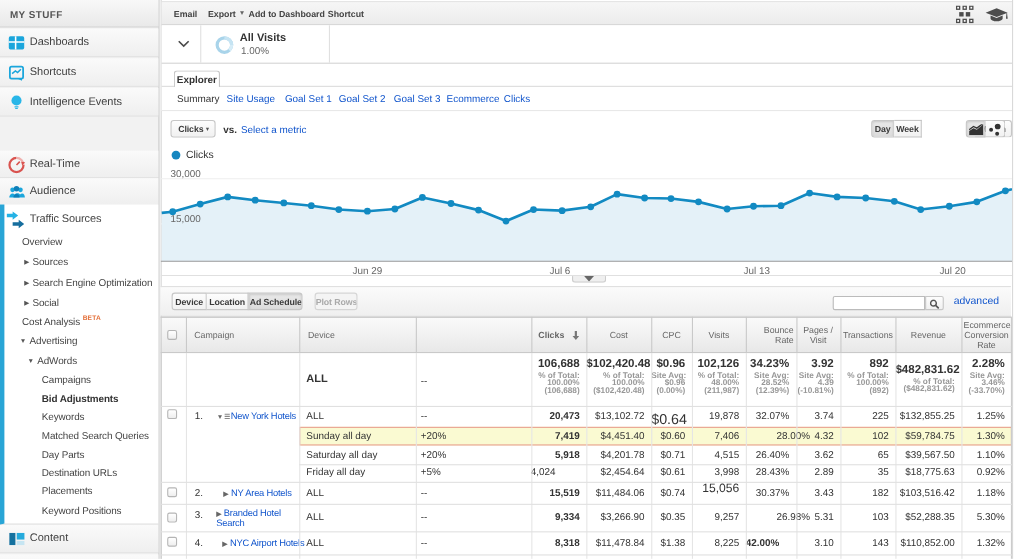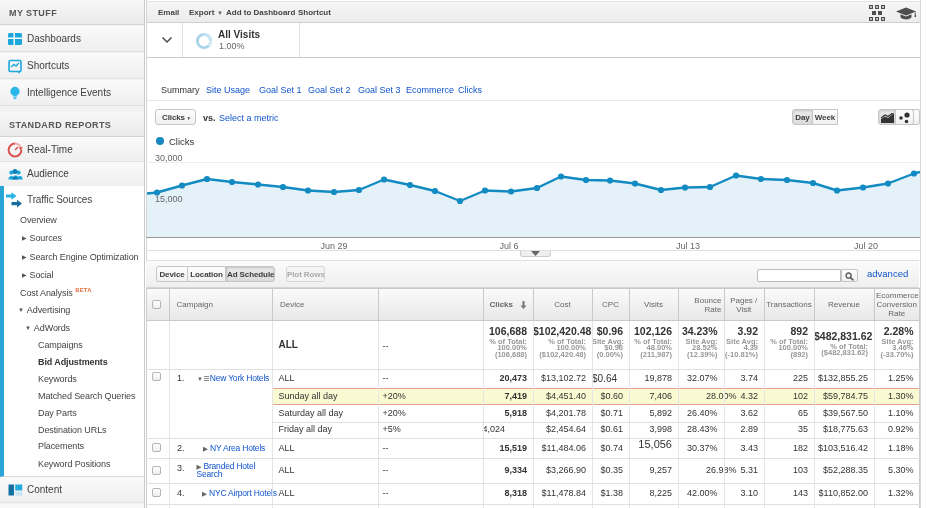--- a/index.html
+++ b/index.html
@@ -71,21 +71,20 @@
       </svg>
     <span class="lb">Shortcuts</span>
     </div>
   <div class="sb-item" style="top:80px;">
     <svg class="ic" viewBox="0 0 16 16">
         <circle cx="8" cy="6.4" r="4.6" fill="#29b6e8"></circle>
         <path d="M6.2 11.5h3.6v1.2H6.2z M6.8 13.2h2.4v1h-2.4z" fill="#29b6e8"></path>
       </svg>
     <span class="lb">Intelligence Events</span>
     </div>
-  <div class="sb-head" style="top:112px;">STANDARD REPORTS</div>
   <div class="sb-item" style="top:137px; height:25px; line-height:25px;">
     <svg class="ic" viewBox="0 0 16 16">
         <path d="M8 1.6 A6.4 6.4 0 1 0 14.4 8" fill="none" stroke="#d9534f" stroke-width="2"></path>
         <path d="M14.4 8 A6.4 6.4 0 0 0 8 1.6" fill="none" stroke="#f0b0ae" stroke-width="2"></path>
         <path d="M8 8 L11 5" stroke="#d9534f" stroke-width="1.5"></path>
         <path d="M15.8 5.5 l-2.6 3 -1-3.4z" fill="#d9534f"></path>
       </svg>
     <span class="lb">Real-Time</span>
     </div>
   <div class="sb-item" style="top:162px; height:24px; line-height:24px; border-bottom:none;">
@@ -169,20 +168,24 @@
         <path d="M1.5 1.5 L6 6 L10.5 1.5" stroke="#4a4a4a" stroke-width="1.5" fill="none"></path>
       </svg>
     <svg class="abs" style="left:48px; top:9px; width:18px; height:18px;" viewBox="0 0 18 18">
         <circle cx="9" cy="9" r="6.6" fill="none" stroke="#a9d4ea" stroke-width="2.9"></circle>
         <path d="M9 2.4 A6.6 6.6 0 0 1 15.6 9" fill="none" stroke="#c6e4f3" stroke-width="2.9"></path>
         <path d="M13.6 13.7 A6.6 6.6 0 0 0 15.6 9" fill="none" stroke="#d6ecf7" stroke-width="2.9"></path>
       </svg>
     <div class="abs" style="left:71px; top:6px; font-size:10px; font-weight:bold; color:#333;">All Visits</div>
     <div class="abs" style="left:72px; top:18px; font-size:9px; color:#666;">1.00%</div>
   </div>
+  <div id="tabrow">
+      <div class="line"></div>
+      <div id="exptab">Explorer</div>
+    </div>
   <div id="navrow">
     <span style="left:14px; color:#333;">Summary</span>
     <a style="left:59px;">Site Usage</a>
     <a style="left:112px;">Goal Set 1</a>
     <a style="left:161px;">Goal Set 2</a>
     <a style="left:211px;">Goal Set 3</a>
     <a style="left:259px;">Ecommerce</a>
     <a style="left:311px;">Clicks</a>
   </div>
   <div class="btn abs" style="left:8px; top:109px; width:41px; height:16px; border-radius:3px; line-height:15px; text-align:left; padding-left:6px;">Clicks <span style="position:absolute; right:4px; top:1px; font-size:5px; color:#555;">▼</span></div>
@@ -348,21 +351,21 @@
     </div>
 <div class="abs" style="left:728px; top:65px; width:39.5px; text-align:right;">
       <div style="font-size:10.5px; font-weight:bold; color:#333;">2.28%</div>
       <div class="st">Site Avg:<br>3.46%<br>(-33.70%)</div>
     </div>
 <div class="abs" style="left:126px; top:127.5px; width:647.5px; height:17px; background:#fafad2; border:1px solid #e8a090;"></div>
 <div class="abs" style="left:132.5px; top:112.75px; font-size:9px; color:#333;">ALL</div>
 <div class="abs" style="left:236.5px; top:112.75px; font-size:9px; color:#333;">--</div>
 <div class="abs" style="left:336.5px; top:112.75px; width:44.5px; text-align:right; font-size:9px; font-weight:bold; color:#333;">20,473</div>
 <div class="abs" style="left:387px; top:112.75px; width:53px; text-align:right; font-size:9px; font-weight:normal; color:#333;">$13,102.72</div>
-<div class="abs" style="left:446px; top:112.75px; width:31px; text-align:left; font-size:10px; font-weight:normal; color:#333;">$0.64</div>
+<div class="abs" style="left:446px; top:112.75px; width:31px; text-align:left; font-size:13px; font-weight:normal; color:#333;">$0.64</div>
 <div class="abs" style="left:483px; top:112.75px; width:43px; text-align:right; font-size:9px; font-weight:normal; color:#333;">19,878</div>
 <div class="abs" style="left:532px; top:112.75px; width:39.5px; text-align:right; font-size:9px; font-weight:normal; color:#333;">32.07%</div>
 <div class="abs" style="left:577.5px; top:112.75px; width:34.5px; text-align:right; font-size:9px; font-weight:normal; color:#333;">3.74</div>
 <div class="abs" style="left:618px; top:112.75px; width:44px; text-align:right; font-size:9px; font-weight:normal; color:#333;">225</div>
 <div class="abs" style="left:668px; top:112.75px; width:54px; text-align:right; font-size:9px; font-weight:normal; color:#333;">$132,855.25</div>
 <div class="abs" style="left:728px; top:112.75px; width:39.5px; text-align:right; font-size:9px; font-weight:normal; color:#333;">1.25%</div>
 <div class="abs" style="left:132.5px; top:130.5px; font-size:9px; color:#333;">Sunday all day</div>
 <div class="abs" style="left:236.5px; top:130.5px; font-size:9px; color:#333;">+20%</div>
 <div class="abs" style="left:336.5px; top:130.5px; width:44.5px; text-align:right; font-size:9px; font-weight:bold; color:#333;">7,419</div>
 <div class="abs" style="left:387px; top:130.5px; width:53px; text-align:right; font-size:9px; font-weight:normal; color:#333;">$4,451.40</div>
@@ -371,21 +374,21 @@
 <div class="abs" style="left:532px; top:130.5px; width:39.5px; text-align:right; font-size:9px; font-weight:normal; color:#333;padding-left:28px;">28.00%</div>
 <div class="abs" style="left:577.5px; top:130.5px; width:34.5px; text-align:right; font-size:9px; font-weight:normal; color:#333;">4.32</div>
 <div class="abs" style="left:618px; top:130.5px; width:44px; text-align:right; font-size:9px; font-weight:normal; color:#333;">102</div>
 <div class="abs" style="left:668px; top:130.5px; width:54px; text-align:right; font-size:9px; font-weight:normal; color:#333;">$59,784.75</div>
 <div class="abs" style="left:728px; top:130.5px; width:39.5px; text-align:right; font-size:9px; font-weight:normal; color:#333;">1.30%</div>
 <div class="abs" style="left:132.5px; top:147.5px; font-size:9px; color:#333;">Saturday all day</div>
 <div class="abs" style="left:236.5px; top:147.5px; font-size:9px; color:#333;">+20%</div>
 <div class="abs" style="left:336.5px; top:147.5px; width:44.5px; text-align:right; font-size:9px; font-weight:bold; color:#333;">5,918</div>
 <div class="abs" style="left:387px; top:147.5px; width:53px; text-align:right; font-size:9px; font-weight:normal; color:#333;">$4,201.78</div>
 <div class="abs" style="left:446px; top:147.5px; width:31px; text-align:right; font-size:9px; font-weight:normal; color:#333;">$0.71</div>
-<div class="abs" style="left:483px; top:147.5px; width:43px; text-align:right; font-size:9px; font-weight:normal; color:#333;">5,892</div>
+<div class="abs" style="left:483px; top:147.5px; width:43px; text-align:right; font-size:9px; font-weight:normal; color:#333;">4,515</div>
 <div class="abs" style="left:532px; top:147.5px; width:39.5px; text-align:right; font-size:9px; font-weight:normal; color:#333;">26.40%</div>
 <div class="abs" style="left:577.5px; top:147.5px; width:34.5px; text-align:right; font-size:9px; font-weight:normal; color:#333;">3.62</div>
 <div class="abs" style="left:618px; top:147.5px; width:44px; text-align:right; font-size:9px; font-weight:normal; color:#333;">65</div>
 <div class="abs" style="left:668px; top:147.5px; width:54px; text-align:right; font-size:9px; font-weight:normal; color:#333;">$39,567.50</div>
 <div class="abs" style="left:728px; top:147.5px; width:39.5px; text-align:right; font-size:9px; font-weight:normal; color:#333;">1.10%</div>
 <div class="abs" style="left:132.5px; top:164.25px; font-size:9px; color:#333;">Friday all day</div>
 <div class="abs" style="left:236.5px; top:164.25px; font-size:9px; color:#333;">+5%</div>
 <div class="abs" style="left:336.5px; top:164.25px; width:44.5px; text-align:left; font-size:9px; font-weight:normal; color:#333;">4,024</div>
 <div class="abs" style="left:387px; top:164.25px; width:53px; text-align:right; font-size:9px; font-weight:normal; color:#333;">$2,454.64</div>
 <div class="abs" style="left:446px; top:164.25px; width:31px; text-align:right; font-size:9px; font-weight:normal; color:#333;">$0.61</div>
@@ -416,21 +419,21 @@
 <div class="abs" style="left:577.5px; top:205.0px; width:34.5px; text-align:right; font-size:9px; font-weight:normal; color:#333;">5.31</div>
 <div class="abs" style="left:618px; top:205.0px; width:44px; text-align:right; font-size:9px; font-weight:normal; color:#333;">103</div>
 <div class="abs" style="left:668px; top:205.0px; width:54px; text-align:right; font-size:9px; font-weight:normal; color:#333;">$52,288.35</div>
 <div class="abs" style="left:728px; top:205.0px; width:39.5px; text-align:right; font-size:9px; font-weight:normal; color:#333;">5.30%</div>
 <div class="abs" style="left:132.5px; top:228.0px; font-size:9px; color:#333;">ALL</div>
 <div class="abs" style="left:236.5px; top:228.0px; font-size:9px; color:#333;">--</div>
 <div class="abs" style="left:336.5px; top:228.0px; width:44.5px; text-align:right; font-size:9px; font-weight:bold; color:#333;">8,318</div>
 <div class="abs" style="left:387px; top:228.0px; width:53px; text-align:right; font-size:9px; font-weight:normal; color:#333;">$11,478.84</div>
 <div class="abs" style="left:446px; top:228.0px; width:31px; text-align:right; font-size:9px; font-weight:normal; color:#333;">$1.38</div>
 <div class="abs" style="left:483px; top:228.0px; width:43px; text-align:right; font-size:9px; font-weight:normal; color:#333;">8,225</div>
-<div class="abs" style="left:532px; top:228.0px; width:39.5px; text-align:right; font-size:9px; font-weight:normal; color:#333;">42.00%</div>
+<div class="abs" style="left:532px; top:228.0px; width:39.5px; font-size:9px; font-weight:bold; color:#333;">42.00%</div>
 <div class="abs" style="left:577.5px; top:228.0px; width:34.5px; text-align:right; font-size:9px; font-weight:normal; color:#333;">3.10</div>
 <div class="abs" style="left:618px; top:228.0px; width:44px; text-align:right; font-size:9px; font-weight:normal; color:#333;">143</div>
 <div class="abs" style="left:668px; top:228.0px; width:54px; text-align:right; font-size:9px; font-weight:normal; color:#333;">$110,852.00</div>
 <div class="abs" style="left:728px; top:228.0px; width:39.5px; text-align:right; font-size:9px; font-weight:normal; color:#333;">1.32%</div>
 <div class="cb" style="left:6px; top:112px;"></div>
 <div class="abs" style="left:31px; top:113px; font-size:9px; color:#333;">1.</div>
 <div class="abs cmp" style="left:51px; top:113px; white-space:nowrap;"><span style="color:#666; font-size:6px;">▼</span><svg width="5" height="5" viewBox="0 0 5 5" style="margin:0 1px;">
         <path d="M0 .5h5M0 2.5h5M0 4.5h5" stroke="#888"></path>
       </svg><a>New York Hotels</a></div>
 <div class="cb" style="left:6px; top:183px;"></div>

